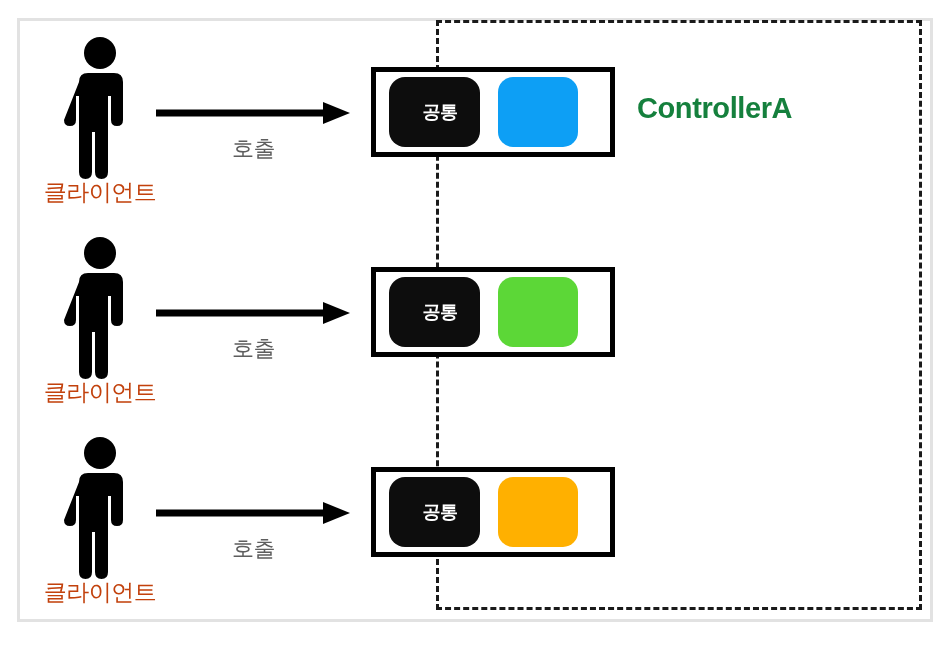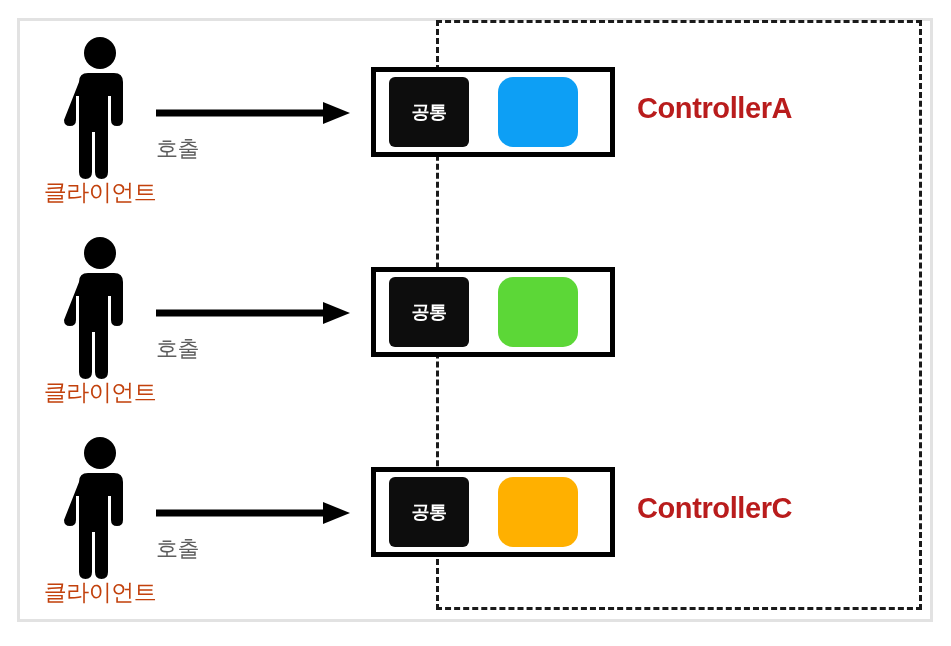--- a/index.html
+++ b/index.html
@@ -92,21 +92,21 @@
     top: 80px;
     width: 195px;
     height: 26px;
   }
   .call-arrow svg { display: block; }
   .call-label {
     position: absolute;
     left: 156px;
     top: 114px;
     width: 195px;
-    text-align: left;
+    text-align: center;
     color: #5e5e5e;
     font-size: 22px;
     font-weight: 400;
     letter-spacing: -0.5px;
     white-space: nowrap;
   }
 
   
   .controller-box {
     position: absolute;
@@ -119,24 +119,25 @@
     background: #ffffff;
     z-index: 3;
   }
   .module-common {
     position: absolute;
     left: 13px;
     top: 5px;
     width: 80px;
     height: 70px;
     background: #0d0d0d;
-    border-radius: 6px;
+    border-radius: 16px;
     display: flex;
     align-items: center;
     justify-content: center;
+    padding-left: 11px;
   }
   .module-common-label {
     color: #ffffff;
     font-size: 18px;
     font-weight: 700;
     letter-spacing: -0.5px;
     line-height: 1;
     white-space: nowrap;
   }
   .module-specific {
@@ -146,21 +147,21 @@
     width: 80px;
     height: 70px;
     border-radius: 15px;
   }
 
   
   .controller-name {
     position: absolute;
     left: 637px;
     top: 74px;
-    color: #b91c1c;
+    color: #15803d;
     font-size: 29px;
     font-weight: 700;
     letter-spacing: -0.4px;
     line-height: 1;
     white-space: nowrap;
     z-index: 3;
   }
 </style>
 </head>
 <body>
@@ -247,16 +248,15 @@
     </div>
     <div class="call-label">호출</div>
 
     <div class="controller-box">
       <div class="module-common">
         <span class="module-common-label">공통</span>
       </div>
       <div class="module-specific" style="background: rgb(255, 176, 0);"></div>
     </div>
 
-    <div class="controller-name">ControllerC</div>
   </div>
 
 </div>
 
 </body></html>

